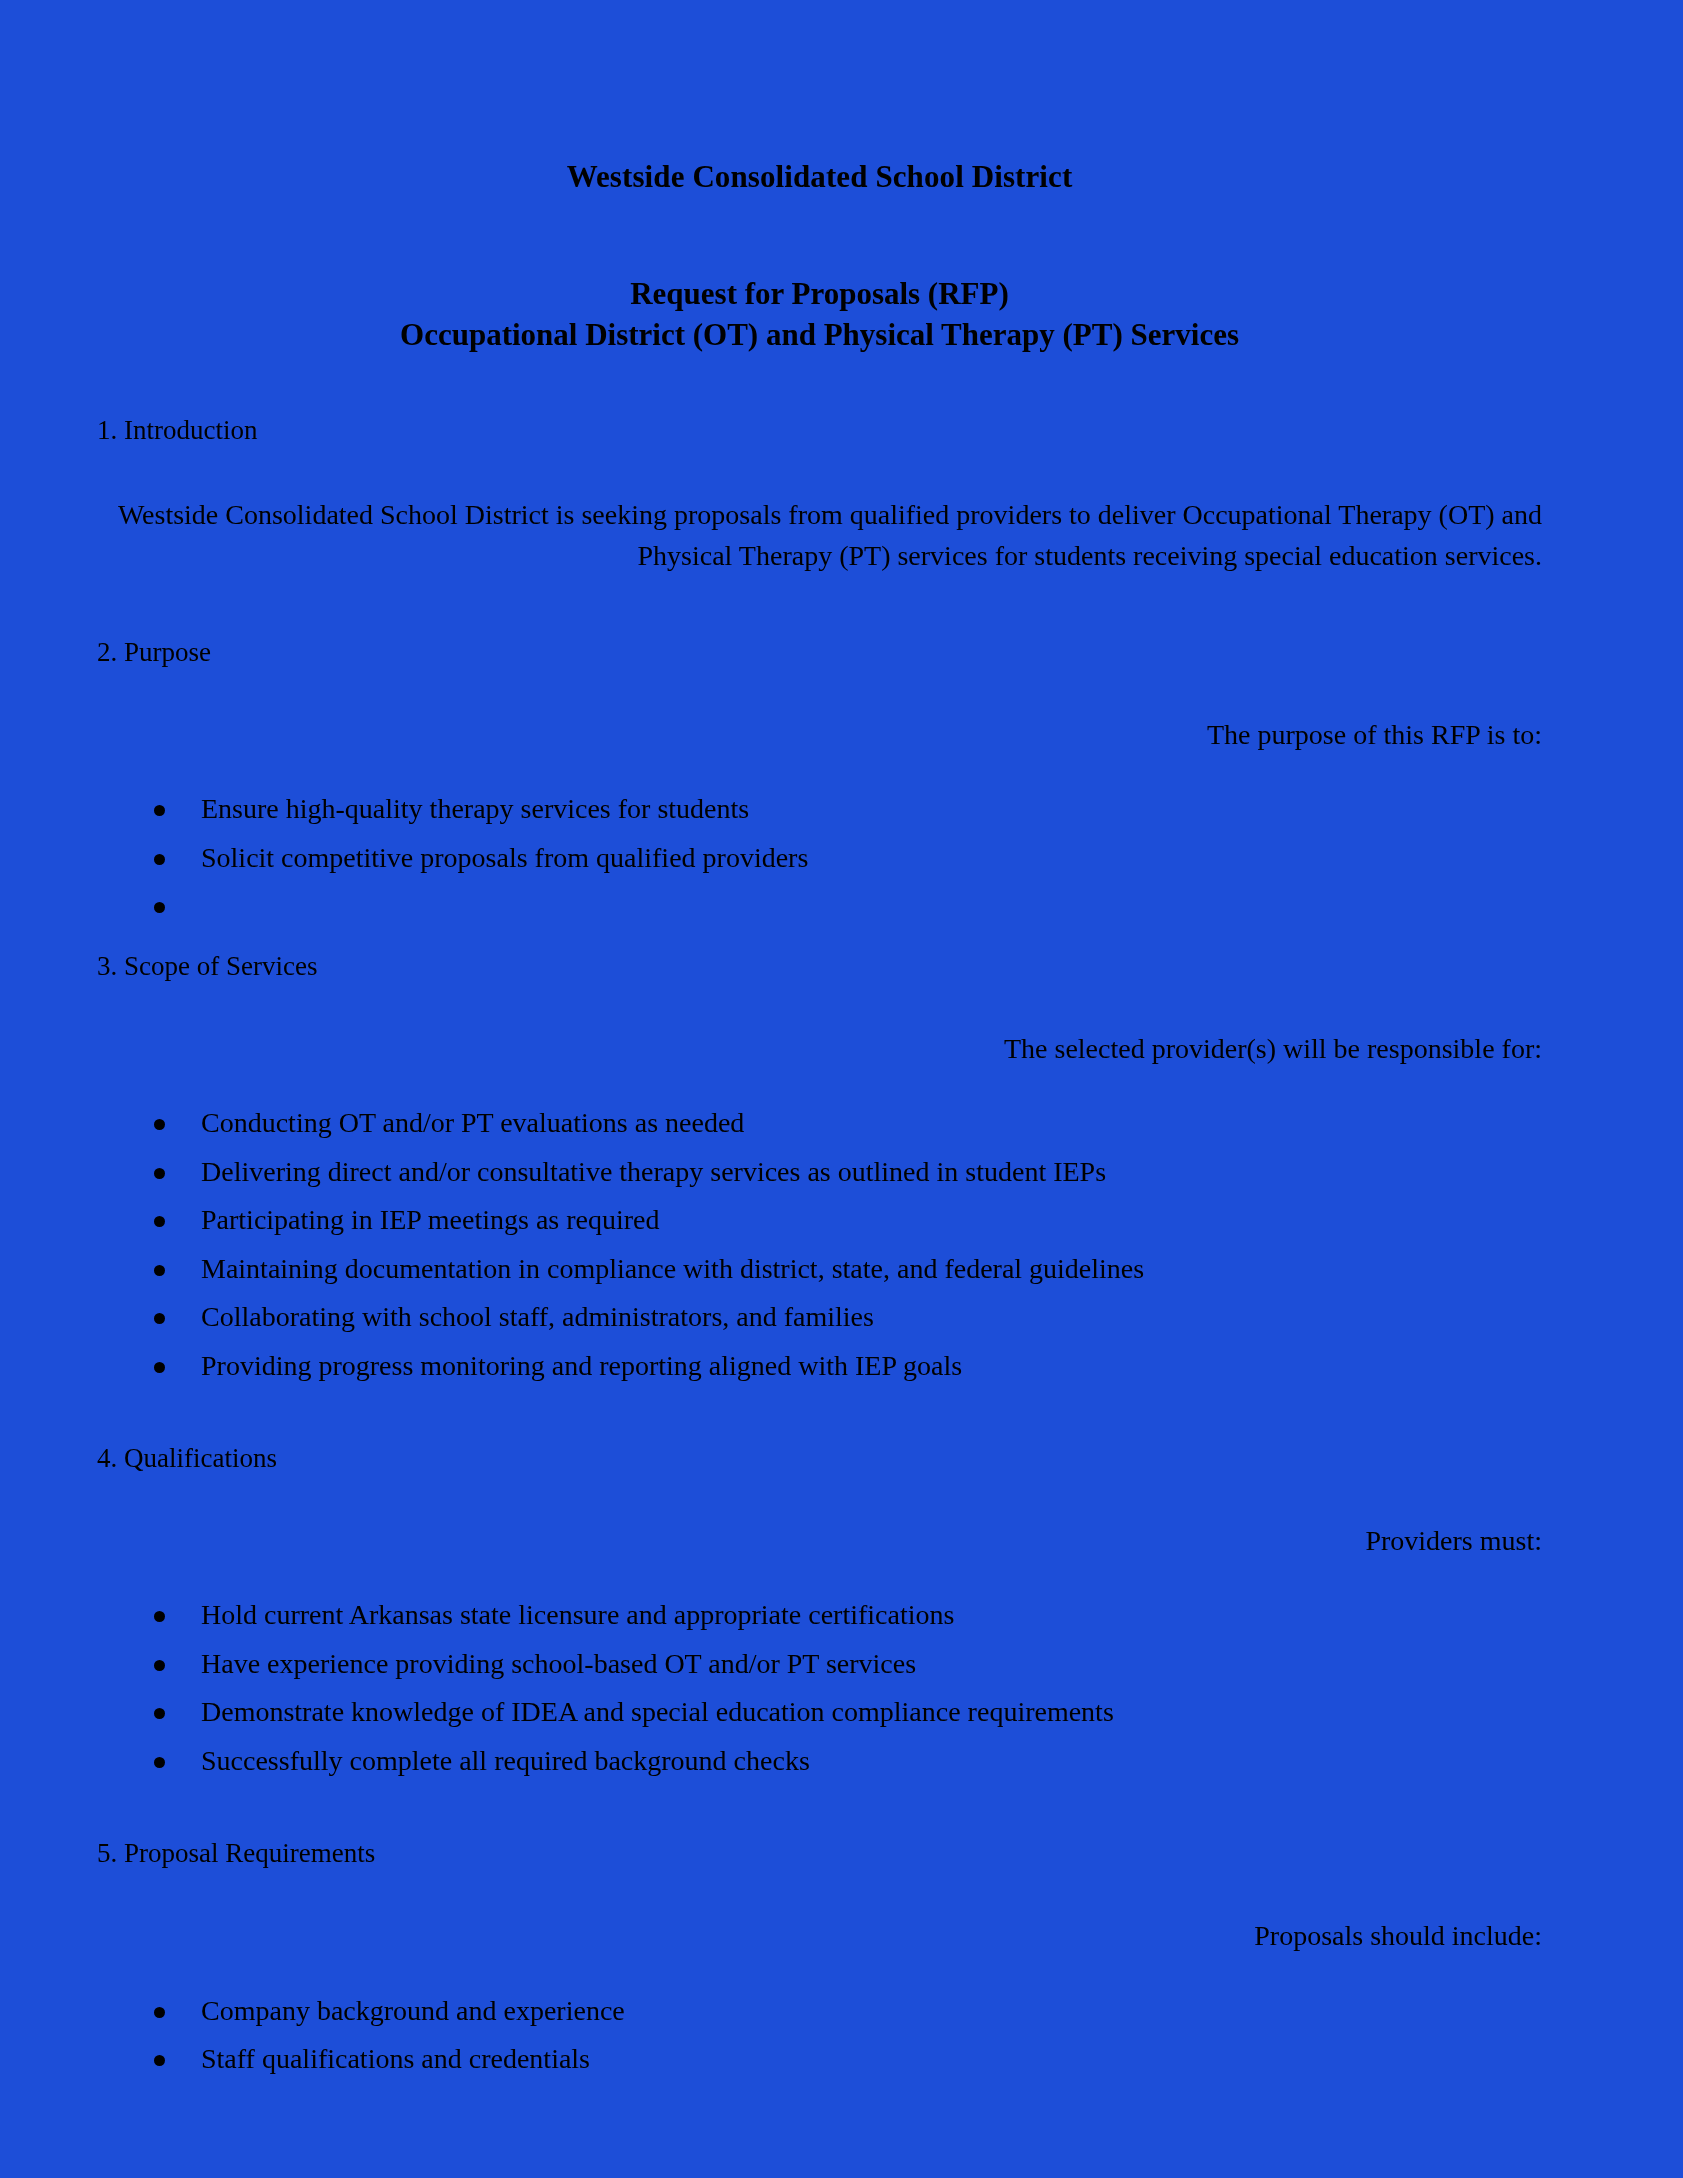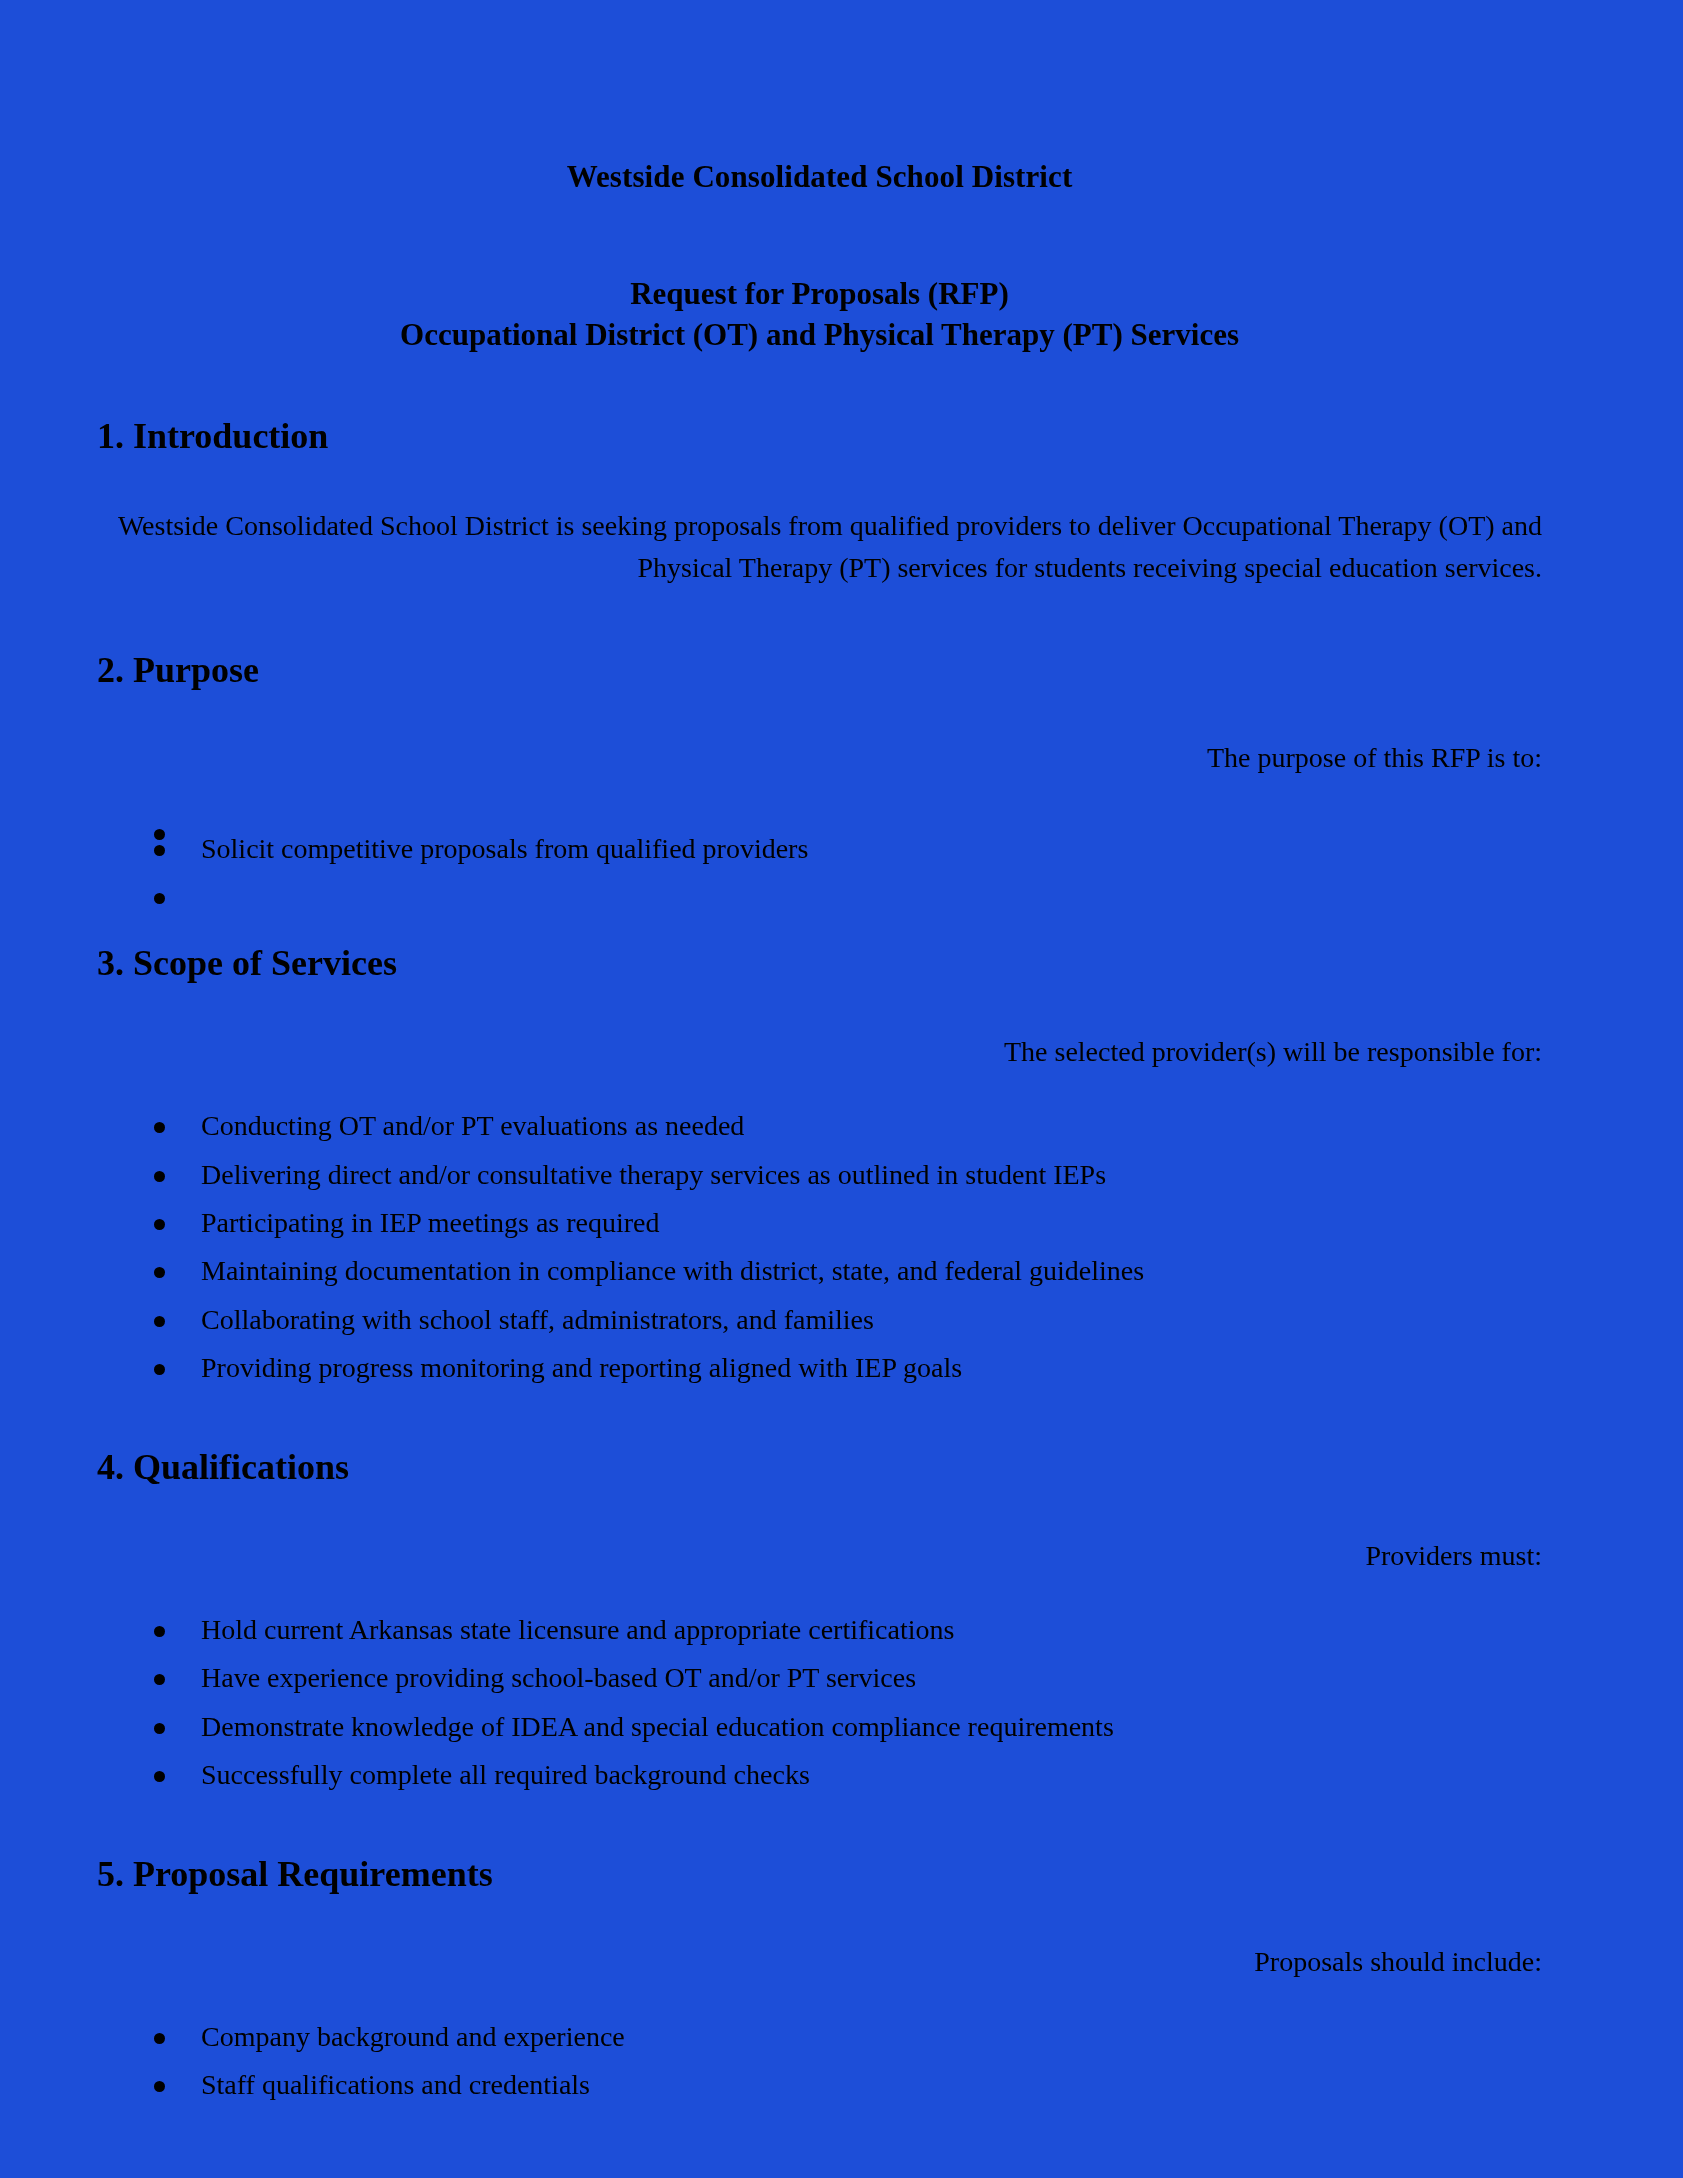--- a/index.html
+++ b/index.html
@@ -48,22 +48,22 @@
     line-height: 1.32;
     margin: 0;
     padding-top: 77px;
   }
   .rfp-heading .line2 {
     display: block;
   }
 
   
   .section-heading {
-    font-size: 36px;
-    font-weight: bold;
+    font-size: 27px;
+    font-weight: normal;
     line-height: 1.3;
     margin: 0;
     padding-top: 59px;
   }
   .section-heading.first {
     padding-top: 57px;
   }
 
   
   .para {
@@ -122,21 +122,21 @@
 
     <div id="sections-container">
         <div class="section">
           <h3 class="section-heading first">1. Introduction</h3>
           <p class="para lead">Westside Consolidated School District is seeking proposals from qualified providers to deliver Occupational Therapy (OT) and Physical Therapy (PT) services for students receiving special education services.</p>
         </div>
         <div class="section">
           <h3 class="section-heading">2. Purpose</h3>
           <p class="para">The purpose of this RFP is to:</p>
           <ul class="bullets">
-            <li><span class="disc"></span></li>
+            <li><span class="disc"></span><span class="bullet-text">Ensure high-quality therapy services for students</span></li>
             <li><span class="disc"></span><span class="bullet-text">Solicit competitive proposals from qualified providers</span></li>
             <li><span class="disc"></span></li>
           </ul>
         </div>
         <div class="section">
           <h3 class="section-heading">3. Scope of Services</h3>
           <p class="para">The selected provider(s) will be responsible for:</p>
           <ul class="bullets">
             <li><span class="disc"></span><span class="bullet-text">Conducting OT and/or PT evaluations as needed</span></li>
             <li><span class="disc"></span><span class="bullet-text">Delivering direct and/or consultative therapy services as outlined in student IEPs</span></li>

